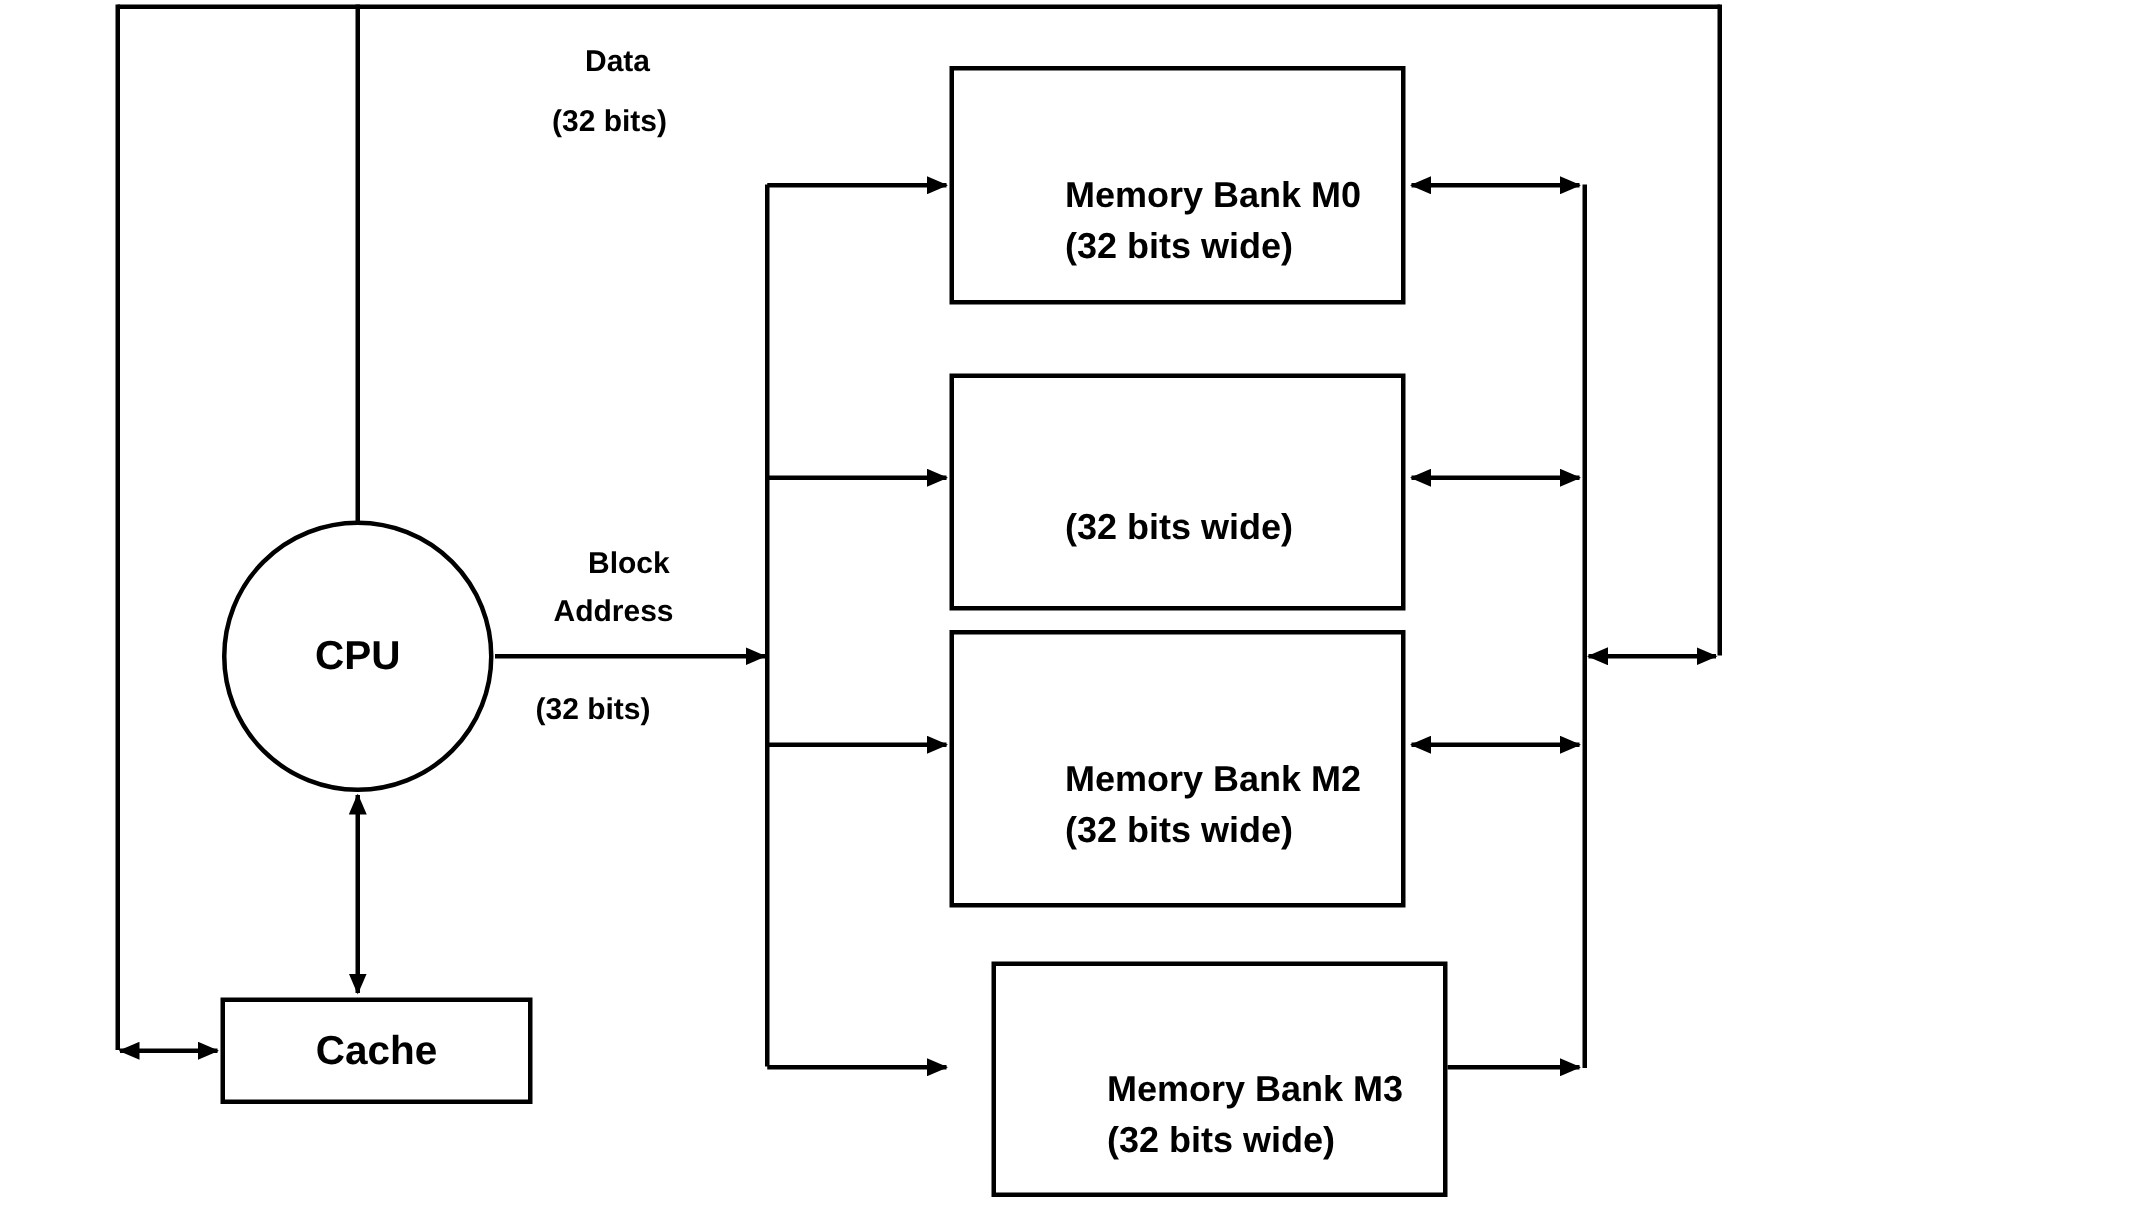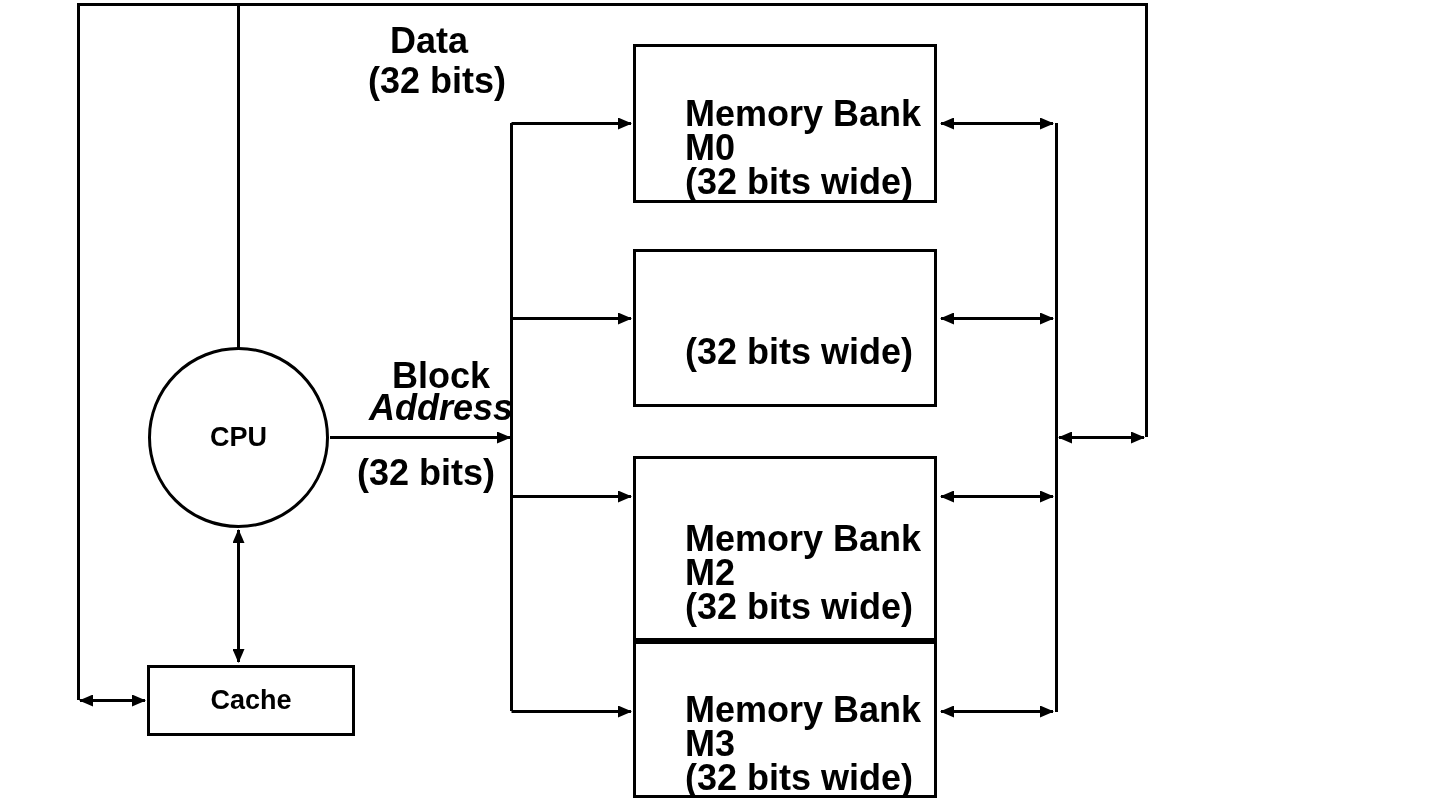--- a/index.html
+++ b/index.html
@@ -35,32 +35,32 @@
   .circle {
     border-radius: 50%;
   }
   .bank {
     left: 633px;
     width: 304px;
     justify-content: flex-start;
     align-items: center;
   }
   .bank-text {
-    padding-left: 49px;
+    padding-left: 74px;
     transform: translateY(24px);
     line-height: 34px;
-    font-size: 36px;
+    font-size: 24px;
     font-weight: bold;
     text-align: left;
   }
   .bank-text span { display: block; }
   .freelabel {
     position: absolute;
     font-weight: bold;
-    font-size: 36px;
+    font-size: 20px;
     line-height: 28px;
     white-space: nowrap;
   }
 </style>
 </head>
 <body>
 
 <div id="stage">
 
   <svg id="wires" width="1429" height="805" viewBox="0 0 1429 805">
@@ -106,34 +106,34 @@
       <span>(32 bits wide)</span>
     </div>
   </div>
 
   <div class="node bank" style="top:249px; height:158px;">
     <div class="bank-text">
       <span>(32 bits wide)</span>
     </div>
   </div>
 
-  <div class="node bank" style="top:456px; height:185px;">
+  <div class="node bank" style="top:420px; height:185px;">
     <div class="bank-text">
       <span>Memory Bank M2</span>
       <span>(32 bits wide)</span>
     </div>
   </div>
 
-  <div class="node bank" style="top:641px; height:157px;">
+  <div class="node bank" style="top:641px; height:157px;margin-left:28px;">
     <div class="bank-text">
       <span>Memory Bank M3</span>
       <span>(32 bits wide)</span>
     </div>
   </div>
 
   <div class="freelabel" style="left:390px; top:27px;">Data</div>
   <div class="freelabel" style="left:368px; top:67px;">(32 bits)</div>
 
   <div class="freelabel" style="left:369px; top:362px;margin-left:23px;">Block</div>
-  <div class="freelabel" style="left:369px; top:394px;font-style:italic;">Address</div>
+  <div class="freelabel" style="left:369px; top:394px;">Address</div>
   <div class="freelabel" style="left:357px; top:459px;">(32 bits)</div>
 
 </div>
 
 </body></html>

